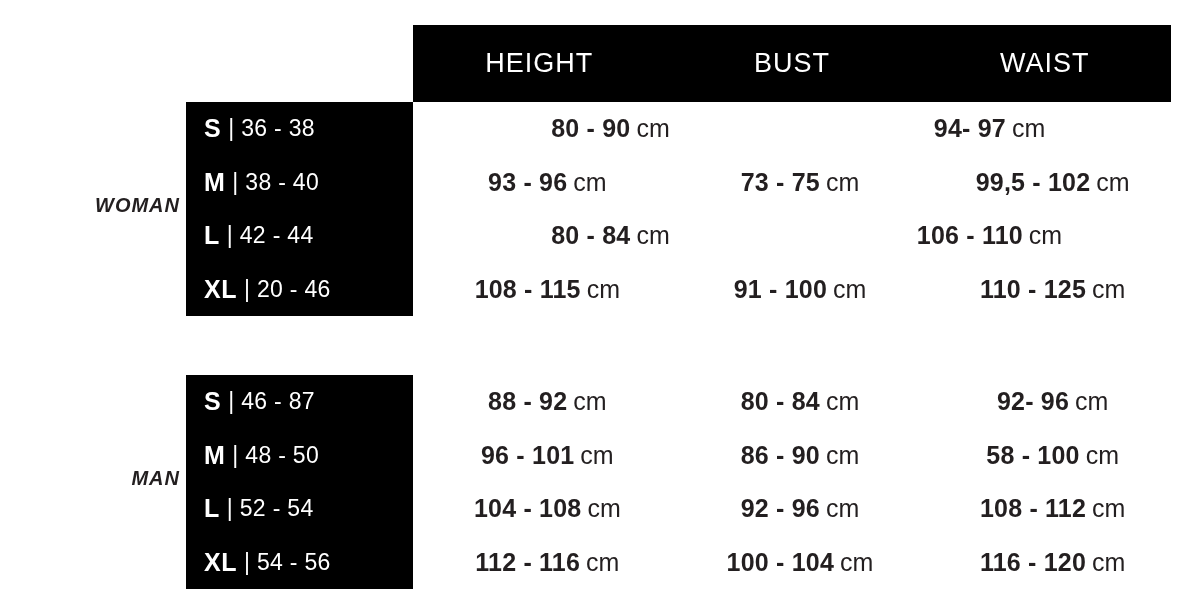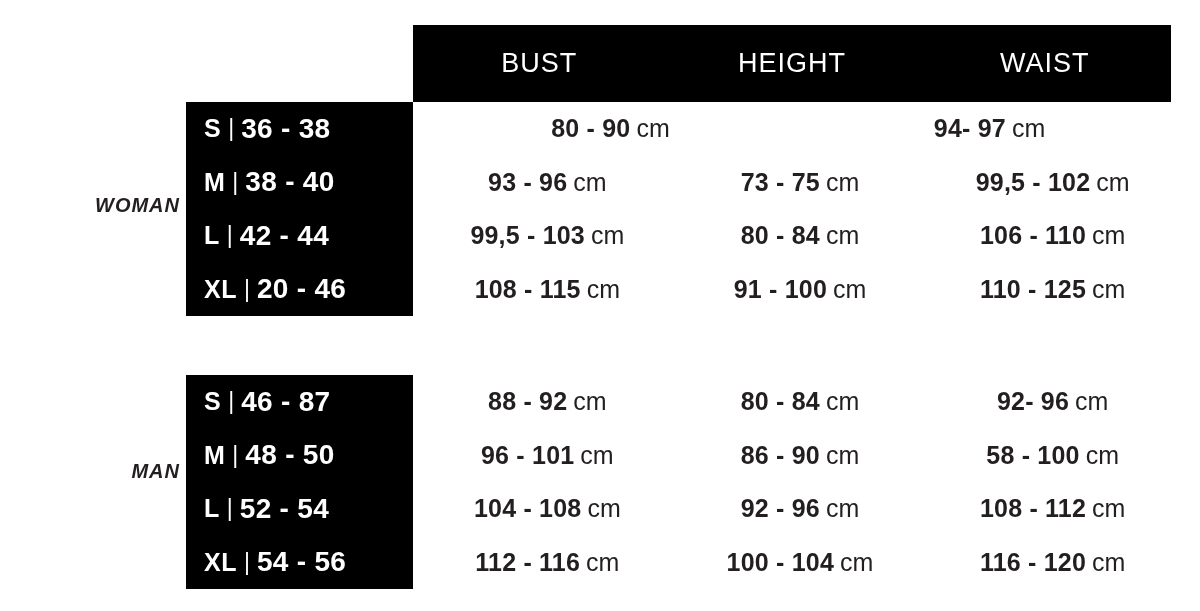--- a/index.html
+++ b/index.html
@@ -66,21 +66,21 @@
     left: 0;
     width: 180px;
     text-align: right;
     font-size: 20px;
     font-weight: bold;
     font-style: italic;
     letter-spacing: 1px;
     color: #231f20;
   }
   #label-woman { top: 92px; }
-  #label-man   { top: 85px; text-align: right; }
+  #label-man   { top: 92px; text-align: right; }
 
   .rows {
     position: absolute;
     left: 0;
     top: 0;
     width: 1200px;
   }
   .row {
     position: relative;
     height: 53.5px;
@@ -104,22 +104,22 @@
     font-size: 25px;
     font-weight: bold;
     letter-spacing: 0.5px;
   }
   .size-sep {
     font-size: 23px;
     font-weight: 400;
     margin: 0 7px 0 7px;
   }
   .size-range {
-    font-size: 28px;
-    font-weight: 700;
+    font-size: 23px;
+    font-weight: 400;
     letter-spacing: 0.3px;
   }
 
   .measure-cells {
     position: absolute;
     left: 413px;
     top: 0;
     width: 758px;
     height: 53.5px;
     display: flex;
@@ -140,22 +140,22 @@
   .measure-unit {
     font-weight: 400;
     margin-left: 6px;
   }
 </style>
 </head>
 <body>
 
 <div class="header-bar"></div>
 <div class="header-row">
+  <div class="header-cell">HEIGHT</div>
   <div class="header-cell">BUST</div>
-  <div class="header-cell">HEIGHT</div>
   <div class="header-cell">WAIST</div>
 </div>
 
 <div class="section" id="section-woman">
   <div class="size-col-bg"></div>
   <div class="group-label" id="label-woman">WOMAN</div>
   <div class="rows">
 
     <div class="row">
       <div class="size-cell">
@@ -193,23 +193,20 @@
     </div>
 
     <div class="row">
       <div class="size-cell">
         <span class="size-letter">L</span>
         <span class="size-sep">|</span>
         <span class="size-range">42 - 44</span>
       </div>
       <div class="measure-cells">
         <div class="measure-cell">
-          <span class="measure-val">99,5 - 103</span><span class="measure-unit">cm</span>
-        </div>
-        <div class="measure-cell">
           <span class="measure-val">80 - 84</span><span class="measure-unit">cm</span>
         </div>
         <div class="measure-cell">
           <span class="measure-val">106 - 110</span><span class="measure-unit">cm</span>
         </div>
       </div>
     </div>
 
     <div class="row">
       <div class="size-cell">

